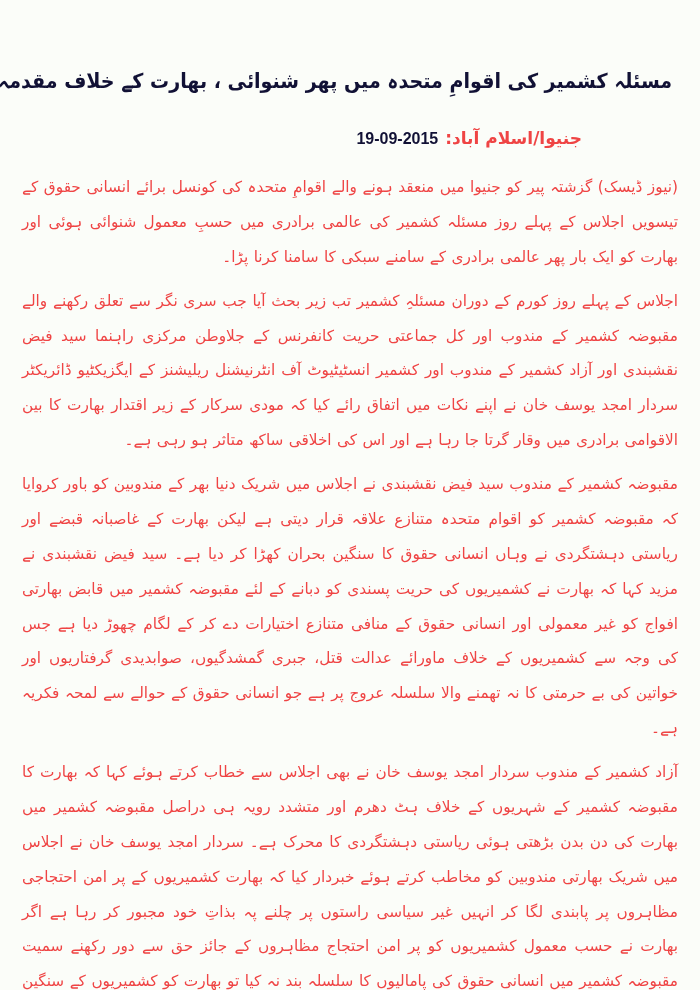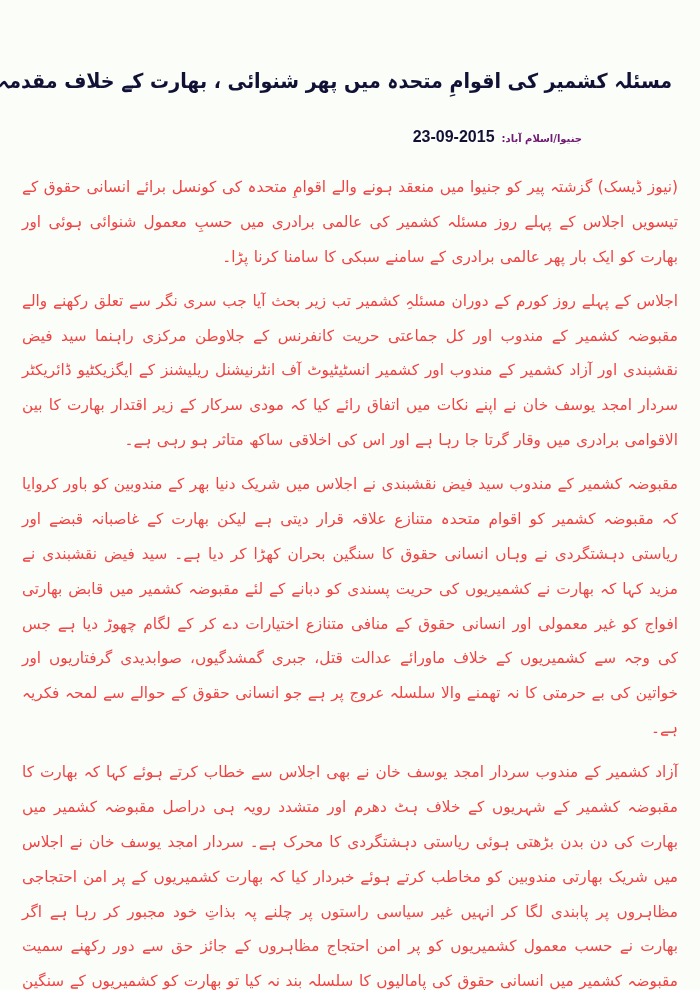--- a/index.html
+++ b/index.html
@@ -53,23 +53,23 @@
     top: 128px;
     right: 118px;
     direction: rtl;
     unicode-bidi: isolate;
     display: flex;
     align-items: baseline;
     gap: 7px;
     white-space: nowrap;
   }
   .dateline-place {
-    font-size: 10px;
+    font-size: 17px;
     font-weight: 600;
-    color: #701a75;
+    color: #ef4444;
     direction: rtl;
     unicode-bidi: isolate;
   }
   .dateline-date {
     font-size: 16px;
     font-weight: 700;
     color: #111135;
     direction: ltr;
     unicode-bidi: isolate;
     font-family: "Liberation Sans", "DejaVu Sans", sans-serif;
@@ -102,21 +102,21 @@
 <body>
 
 <div class="page">
 
   <div class="headline-wrap">
     <h1 class="headline">مسئلہ کشمیر کی اقوامِ متحدہ میں پھر شنوائی ، بھارت کے خلاف مقدمہ مضبوط</h1>
   </div>
 
   <div class="dateline-wrap">
     <span class="dateline-place">جنیوا/اسلام آباد:</span>
-    <span class="dateline-date">23-09-2015</span>
+    <span class="dateline-date">19-09-2015</span>
   </div>
 
   <div class="body-col">
     <p class="para">(نیوز ڈیسک) گزشتہ پیر کو جنیوا میں منعقد ہونے والے اقوامِ متحدہ کی کونسل برائے انسانی حقوق کے تیسویں اجلاس کے پہلے روز مسئلہ کشمیر کی عالمی برادری میں حسبِ معمول شنوائی ہوئی اور بھارت کو ایک بار پھر عالمی برادری کے سامنے سبکی کا سامنا کرنا پڑا۔</p>
     <p class="para">اجلاس کے پہلے روز کورم کے دوران مسئلہِ کشمیر تب زیر بحث آیا جب سری نگر سے تعلق رکھنے والے مقبوضہ کشمیر کے مندوب اور کل جماعتی حریت کانفرنس کے جلاوطن مرکزی راہنما سید فیض نقشبندی اور آزاد کشمیر کے مندوب اور کشمیر انسٹیٹیوٹ آف انٹرنیشنل ریلیشنز کے ایگزیکٹیو ڈائریکٹر سردار امجد یوسف خان نے اپنے نکات میں اتفاق رائے کیا کہ مودی سرکار کے زیر اقتدار بھارت کا بین الاقوامی برادری میں وقار گرتا جا رہا ہے اور اس کی اخلاقی ساکھ متاثر ہو رہی ہے۔</p>
     <p class="para">مقبوضہ کشمیر کے مندوب سید فیض نقشبندی نے اجلاس میں شریک دنیا بھر کے مندوبین کو باور کروایا کہ مقبوضہ کشمیر کو اقوام متحدہ متنازع علاقہ قرار دیتی ہے لیکن بھارت کے غاصبانہ قبضے اور ریاستی دہشتگردی نے وہاں انسانی حقوق کا سنگین بحران کھڑا کر دیا ہے۔ سید فیض نقشبندی نے مزید کہا کہ بھارت نے کشمیریوں کی حریت پسندی کو دبانے کے لئے مقبوضہ کشمیر میں قابض بھارتی افواج کو غیر معمولی اور انسانی حقوق کے منافی متنازع اختیارات دے کر کے لگام چھوڑ دیا ہے جس کی وجہ سے کشمیریوں کے خلاف ماورائے عدالت قتل، جبری گمشدگیوں، صوابدیدی گرفتاریوں اور خواتین کی بے حرمتی کا نہ تھمنے والا سلسلہ عروج پر ہے جو انسانی حقوق کے حوالے سے لمحہ فکریہ ہے۔</p>
     <p class="para">آزاد کشمیر کے مندوب سردار امجد یوسف خان نے بھی اجلاس سے خطاب کرتے ہوئے کہا کہ بھارت کا مقبوضہ کشمیر کے شہریوں کے خلاف ہٹ دھرم اور متشدد رویہ ہی دراصل مقبوضہ کشمیر میں بھارت کی دن بدن بڑھتی ہوئی ریاستی دہشتگردی کا محرک ہے۔ سردار امجد یوسف خان نے اجلاس میں شریک بھارتی مندوبین کو مخاطب کرتے ہوئے خبردار کیا کہ بھارت کشمیریوں کے پر امن احتجاجی مظاہروں پر پابندی لگا کر انہیں غیر سیاسی راستوں پر چلنے پہ بذاتِ خود مجبور کر رہا ہے اگر بھارت نے حسب معمول کشمیریوں کو پر امن احتجاج مظاہروں کے جائز حق سے دور رکھنے سمیت مقبوضہ کشمیر میں انسانی حقوق کی پامالیوں کا سلسلہ بند نہ کیا تو بھارت کو کشمیریوں کے سنگین ردِعمل کی صورت میں اس کا خمیازہ بھگتنا پڑ سکتا ہے۔</p>
 
   </div>
 

